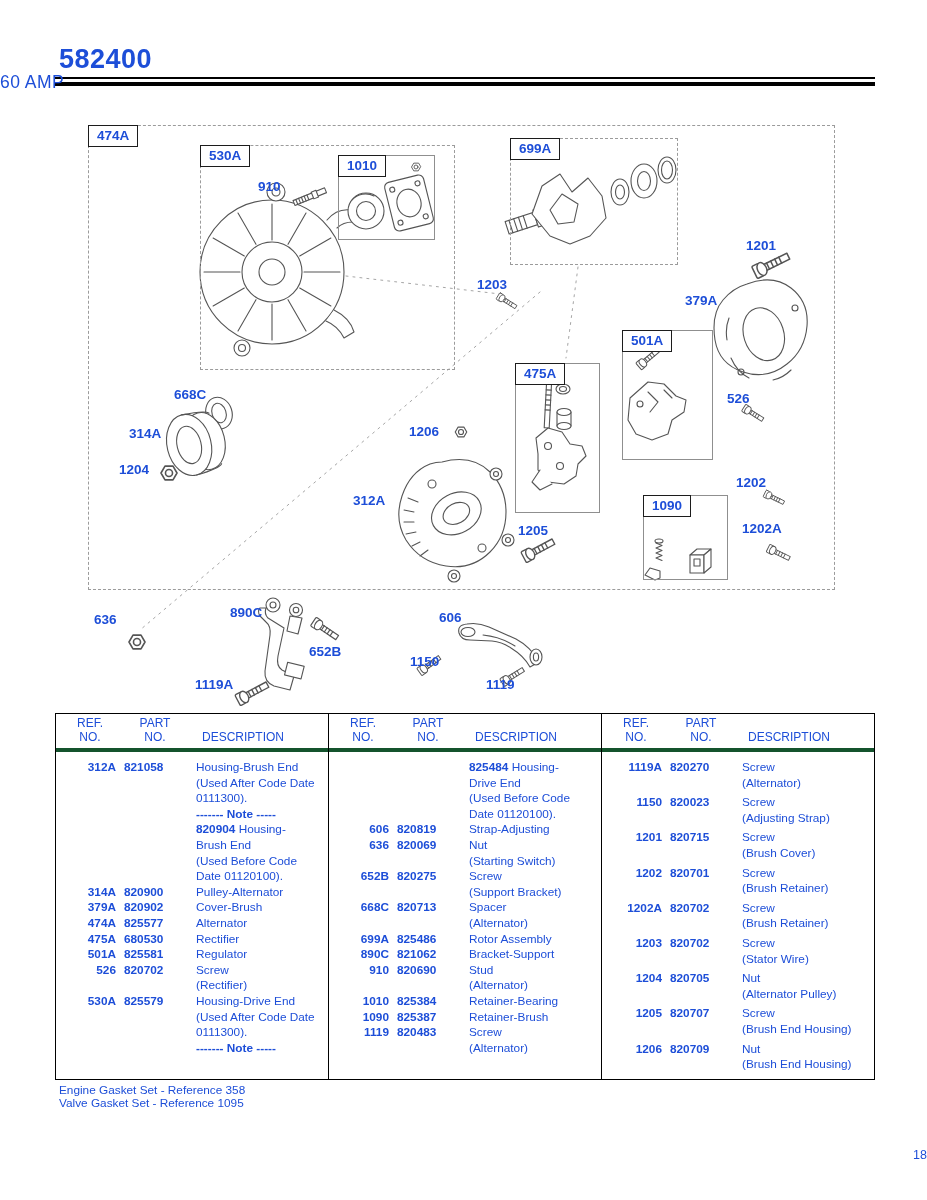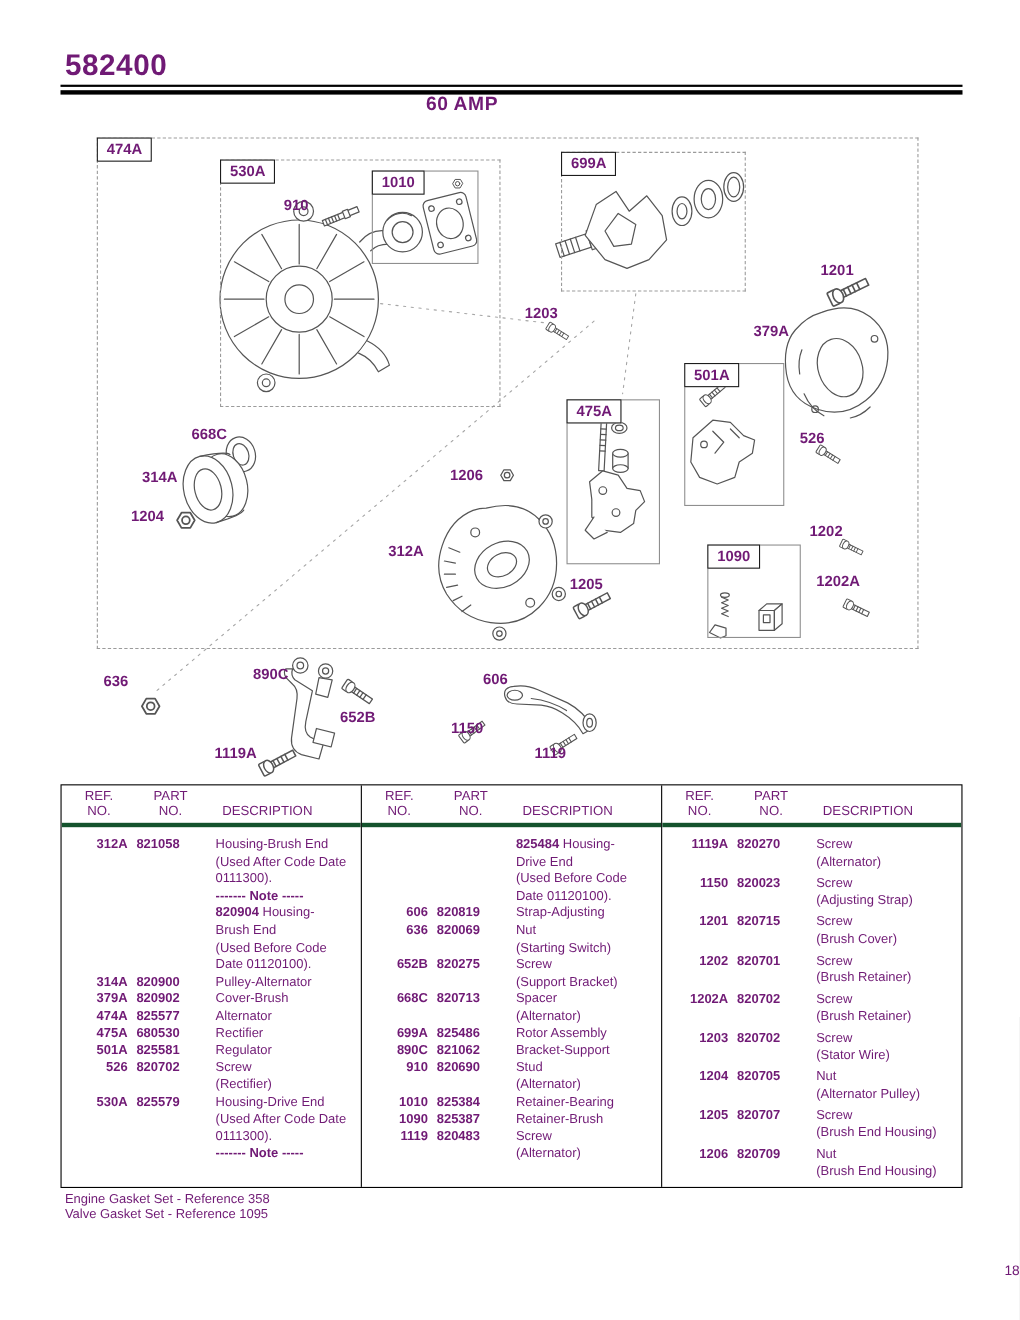--- a/index.html
+++ b/index.html
@@ -1,23 +1,23 @@
 <!DOCTYPE html>
 <html><head>
 <meta charset="utf-8">
 <style>
   html,body{margin:0;padding:0;background:#eaeaea;}
   .page{position:relative;width:927px;height:1200px;margin:0 auto;background:#ffffff;
-        font-family:"Liberation Sans","DejaVu Sans",sans-serif;color:#701a75;overflow:hidden;}
+        font-family:"Liberation Sans","DejaVu Sans",sans-serif;color:#1d4ed8;overflow:hidden;}
 
   
   .model{position:absolute;left:59px;top:44px;font-size:27px;font-weight:bold;letter-spacing:.5px;}
   .rule{position:absolute;left:55px;top:77px;width:820px;height:8px;border-top:2px solid #000;}
   .rule::after{content:"";position:absolute;left:0;top:3px;width:100%;height:4px;background:#000;}
-  .title{position:absolute;left:0;top:84px;width:840px;text-align:center;font-size:17.5px;font-weight:bold;letter-spacing:.5px;}
+  .title{position:absolute;left:0;top:72px;width:840px;font-size:17.5px;font-weight:normal;letter-spacing:.5px;}
 
   
   #diagram{position:absolute;left:0;top:0;width:927px;height:712px;}
   svg.art{position:absolute;left:0;top:0;pointer-events:none;}
   .frame{position:absolute;box-sizing:border-box;}
   .frame.dashed{border:1px dashed #9b9b9b;}
   .frame.solid{border:1px solid #8f8f8f;}
   .frame-label{position:absolute;left:-1px;top:-1px;background:#fff;border:1.5px solid #1c1c1c;
                padding:1px 8px 2px;font-size:13.5px;font-weight:bold;line-height:17px;}
   .plabel{position:absolute;font-size:13.5px;font-weight:bold;white-space:nowrap;}

